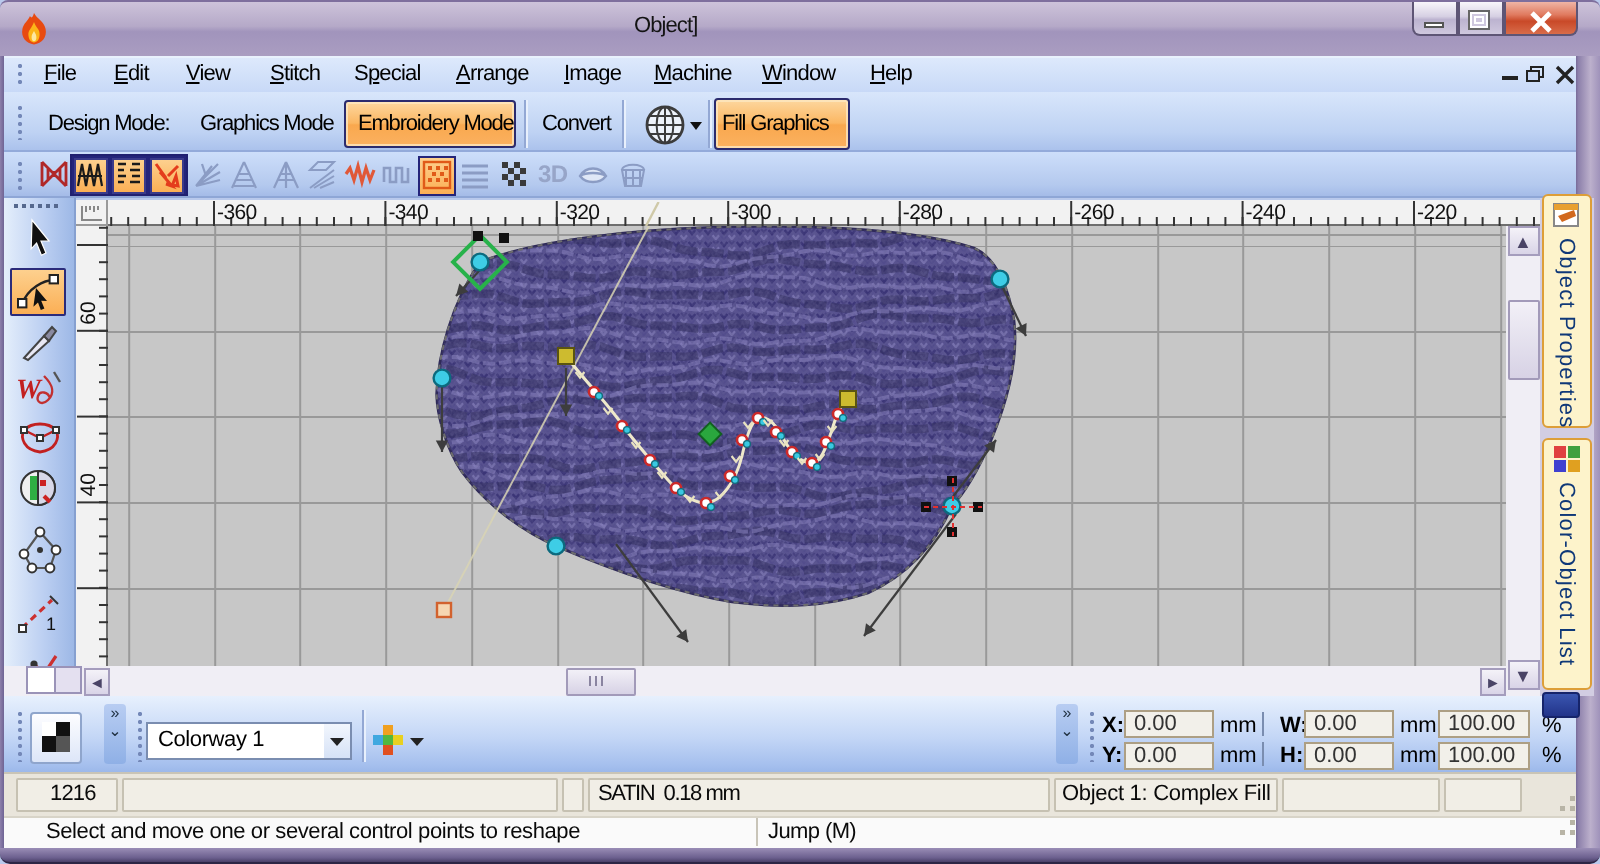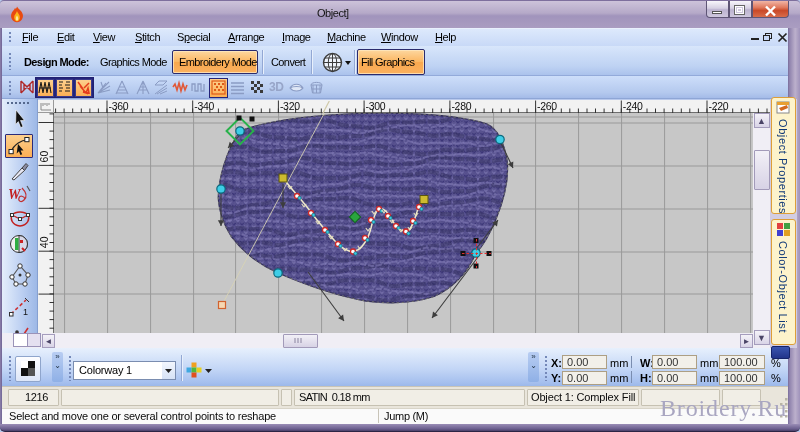--- a/index.html
+++ b/index.html
@@ -74,21 +74,21 @@
 <div class="abs mi" style="left:435px"><u>H</u>elp</div>
 <div class="abs dots" style="left:8px;top:31px;height:12px"></div>
 <div class="abs" style="left:751px;top:38px;width:8px;height:2px;background:#222"></div>
 <div class="abs" style="left:765px;top:33px;width:7px;height:6px;border:1px solid #222"></div>
 <div class="abs" style="left:763px;top:35px;width:7px;height:6px;border:1px solid #222;background:#c8d9f7"></div>
 <svg class="abs" style="left:777px;top:32px" width="11" height="11" viewBox="0 0 11 11">
       <path d="M1.5 1.5 L9.5 9.5 M9.5 1.5 L1.5 9.5" stroke="#222" stroke-width="1.7"></path>
     </svg>
 <div id="tb1" class="abs"></div>
 <div class="abs dots" style="left:8px;top:52px;height:18px"></div>
-<div class="abs btext" style="left:24px;top:56px;font-weight:bold">Design Mode:</div>
+<div class="abs btext" style="left:24px;top:56px;font-weight:normal">Design Mode:</div>
 <div class="abs btext" style="left:100px;top:56px">Graphics Mode</div>
 <div class="abs obtn" style="left:172px;top:50px;width:86px;height:24px"></div>
 <div class="abs btext" style="left:179px;top:56px">Embroidery Mode</div>
 <div class="abs sep" style="left:262px;top:50px;height:24px"></div>
 <div class="abs btext" style="left:271px;top:56px">Convert</div>
 <div class="abs sep" style="left:311px;top:50px;height:24px"></div>
 <svg class="abs" style="left:322px;top:52px" width="21" height="21" viewBox="0 0 21 21">
       <circle cx="10.5" cy="10.5" r="9" fill="#eef3fb" stroke="#3c3c3c" stroke-width="1.4"></circle>
       <ellipse cx="10.5" cy="10.5" rx="4.2" ry="9" fill="none" stroke="#3c3c3c" stroke-width="1"></ellipse>
       <line x1="10.5" y1="1.5" x2="10.5" y2="19.5" stroke="#3c3c3c" stroke-width="1"></line>
@@ -611,24 +611,23 @@
 <div class="abs stext" style="left:25px">1216</div>
 <div class="abs sbox" style="left:61px;width:218px"></div>
 <div class="abs sbox" style="left:281px;width:11px"></div>
 <div class="abs sbox" style="left:294px;width:231px"></div>
 <div class="abs stext" style="left:299px;letter-spacing:-0.7px">SATIN  0.18 mm</div>
 <div class="abs sbox" style="left:527px;width:112px"></div>
 <div class="abs stext" style="left:531px;letter-spacing:-0.15px">Object 1: Complex Fill</div>
 <div class="abs sbox" style="left:641px;width:79px"></div>
 <div class="abs sbox" style="left:722px;width:39px"></div>
 <div id="status2" class="abs"></div>
-<div class="abs stext" style="left:9px;top:410px;letter-spacing:-0.2px">Select and move one or several control points to reshape</div>
+<div class="abs stext" style="left:23px;top:410px;letter-spacing:-0.2px">Select and move one or several control points to reshape</div>
 <div class="abs" style="left:378px;top:409px;width:1px;height:14px;background:#c8c4b8"></div>
 <div class="abs stext" style="left:384px;top:410px;letter-spacing:-0.3px">Jump (M)</div>
-<div id="brand" class="abs">Broidery.Ru</div>
 <svg class="abs" style="left:776px;top:396px" width="14" height="26" viewBox="0 0 14 26">
       <g fill="#b8b4a6">
         <rect x="9" y="2" width="2.5" height="2.5"></rect>
         <rect x="9" y="7" width="2.5" height="2.5"></rect>
         <rect x="4" y="7" width="2.5" height="2.5"></rect>
         <rect x="9" y="19" width="2.5" height="2.5"></rect>
         <rect x="4" y="19" width="2.5" height="2.5"></rect>
         <rect x="9" y="14" width="2.5" height="2.5"></rect>
       </g>
     </svg>

